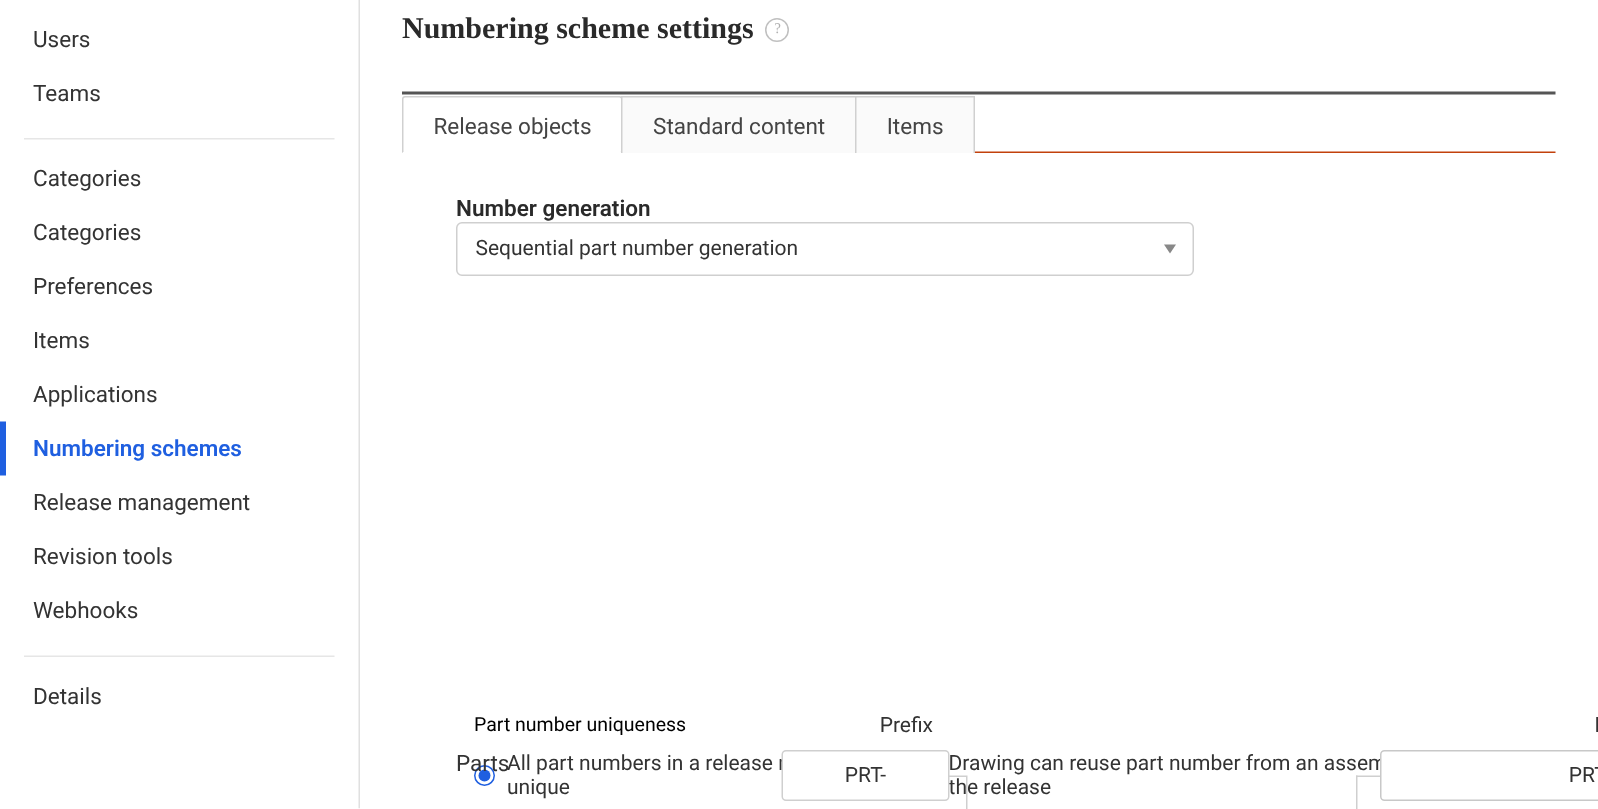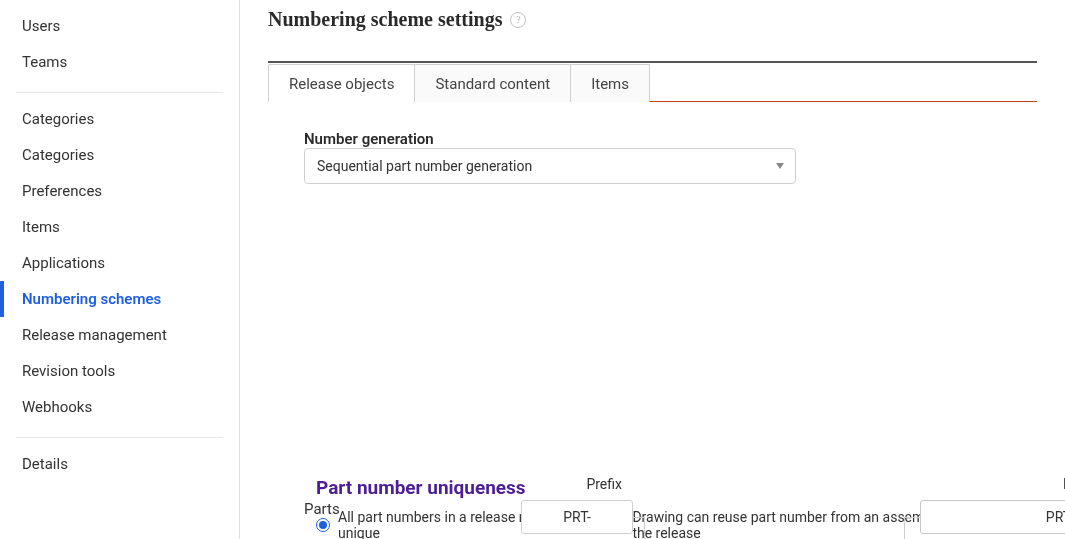--- a/index.html
+++ b/index.html
@@ -58,21 +58,21 @@
     
     .line { position: absolute; background: #cfcfcf; }
     
     .hline-p1 { left: 318px; top: 41px; width: 22px; height: 1px; }
     .vline-pb { left: 340px; top: 41px; width: 1px; height: 195px; } 
     .vline-pr { left: 600px; top: 41px; width: 1px; height: 195px; }
     .hline-v1 { left: 600px; top: 41px; width: 16px; height: 1px; }
 
     
     .uniq { margin-top: 292px; }
-    .uniq-title { font-size: 19px; font-weight: 700; color: #4c1d95; margin-bottom: 10px; padding-left: 12px; }
+    .uniq-title { font-size: 13px; font-weight: 400; color: #000000; margin-bottom: 10px; padding-left: 12px; }
     .radio-row { display: flex; gap: 32px; align-items: center; padding-left: 12px; }
     .radio-opt { display: flex; align-items: center; gap: 8px; font-size: 14px; color: #333; cursor: pointer; }
     .radio { width: 14px; height: 14px; border: 1px solid #888; border-radius: 50%; display: inline-flex; align-items: center; justify-content: center; flex-shrink: 0; }
     .radio.checked { border-color: #1f5fe0; }
     .radio.checked::after { content: ""; width: 8px; height: 8px; border-radius: 50%; background: #1f5fe0; }
   </style>
 </head>
 <body>
 
 <nav class="sidebar">

